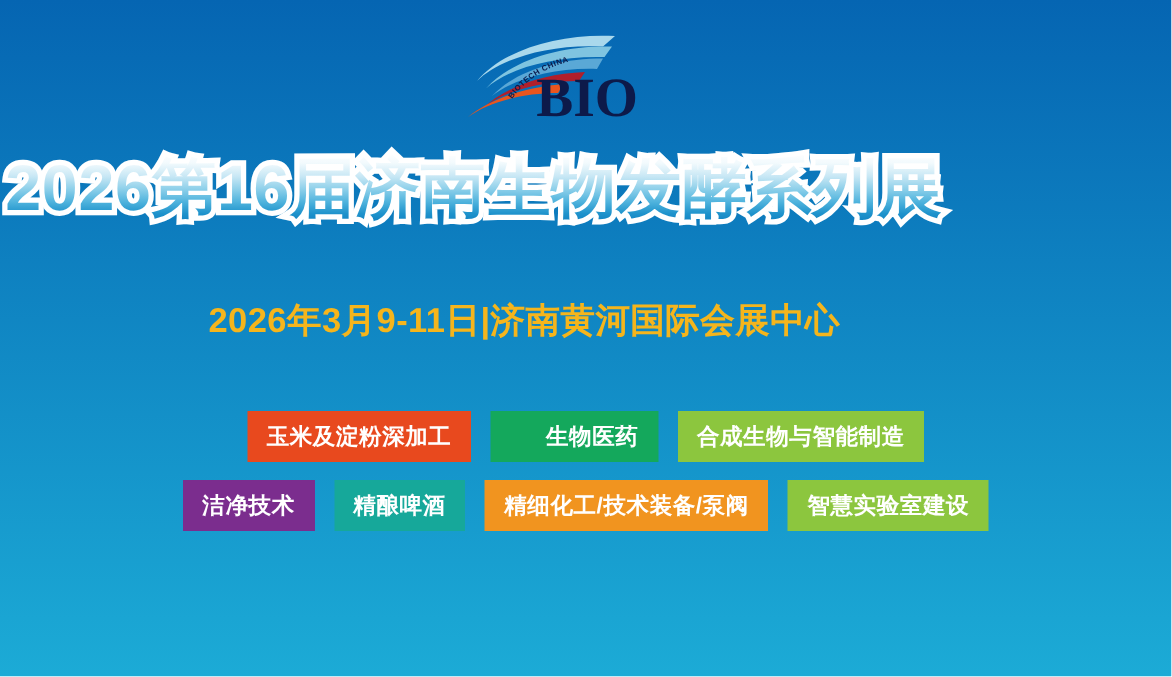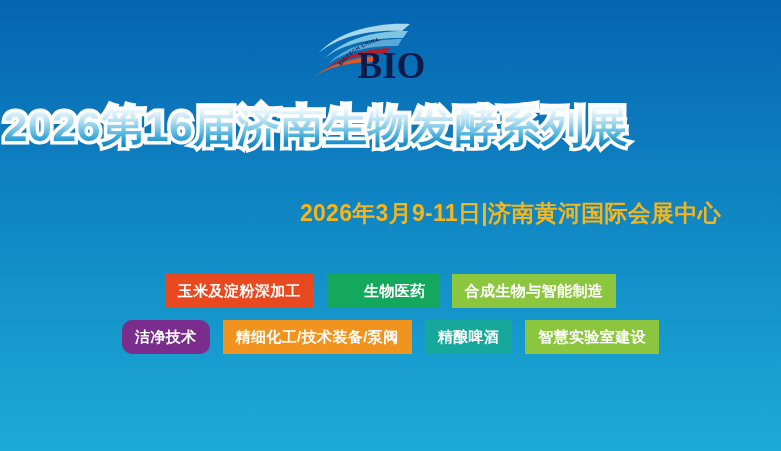--- a/index.html
+++ b/index.html
@@ -103,22 +103,21 @@
     color: transparent;
     -webkit-text-fill-color: transparent;
   }
 
   
   .subtitle-block {
     position: absolute;
     top: 198px;
     left: 0;
     width: 699px;
-    text-align: right;
-    margin-left: 22px;
+    text-align: center;
   }
   .subtitle {
     display: inline-block;
     font-family: "Liberation Sans", "DejaVu Sans", sans-serif;
     font-weight: bold;
     font-size: 23px;
     color: #f5b51c;
     letter-spacing: 0.3px;
     white-space: nowrap;
   }
@@ -193,21 +192,21 @@
 
   <div class="tag-rows">
 
     <div class="tag-row">
       <div class="tag" style="background: rgb(232, 73, 30);">玉米及淀粉深加工</div>
       <div class="tag" style="background: rgb(20, 168, 92); padding-left: 37px;">生物医药</div>
       <div class="tag" style="background: rgb(140, 198, 62);">合成生物与智能制造</div>
     </div>
 
     <div class="tag-row">
-      <div class="tag" style="background: rgb(123, 45, 142); border-radius: 10px;">洁净技术</div>
+      <div class="tag" style="background: rgb(123, 45, 142);">洁净技术</div>
+      <div class="tag" style="background: rgb(22, 168, 154);">精酿啤酒</div>
       <div class="tag" style="background: rgb(241, 148, 31);">精细化工/技术装备/泵阀</div>
-      <div class="tag" style="background: rgb(22, 168, 154);">精酿啤酒</div>
       <div class="tag" style="background: rgb(140, 198, 62);">智慧实验室建设</div>
     </div>
 
   </div>
 
 </div>
 
 </body></html>

